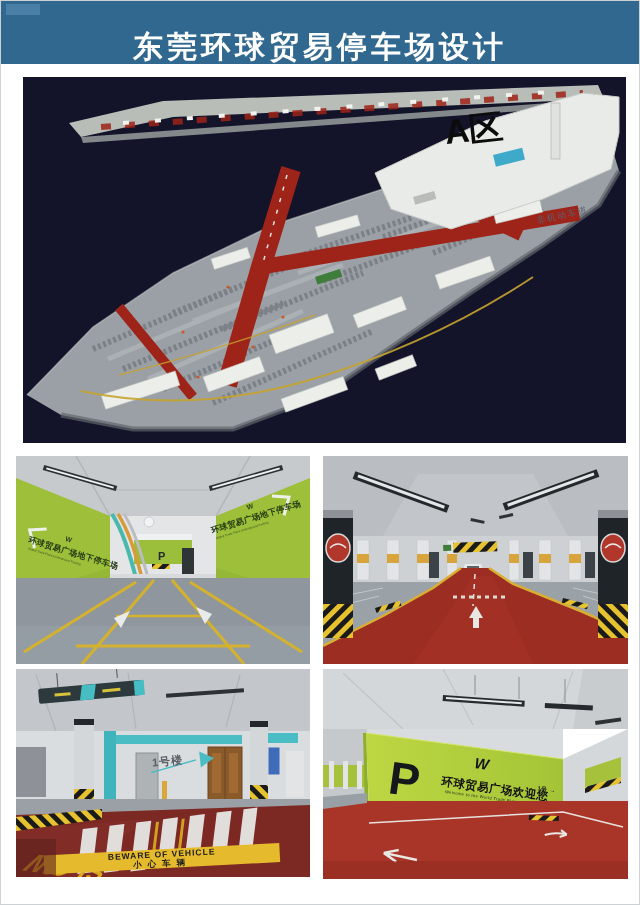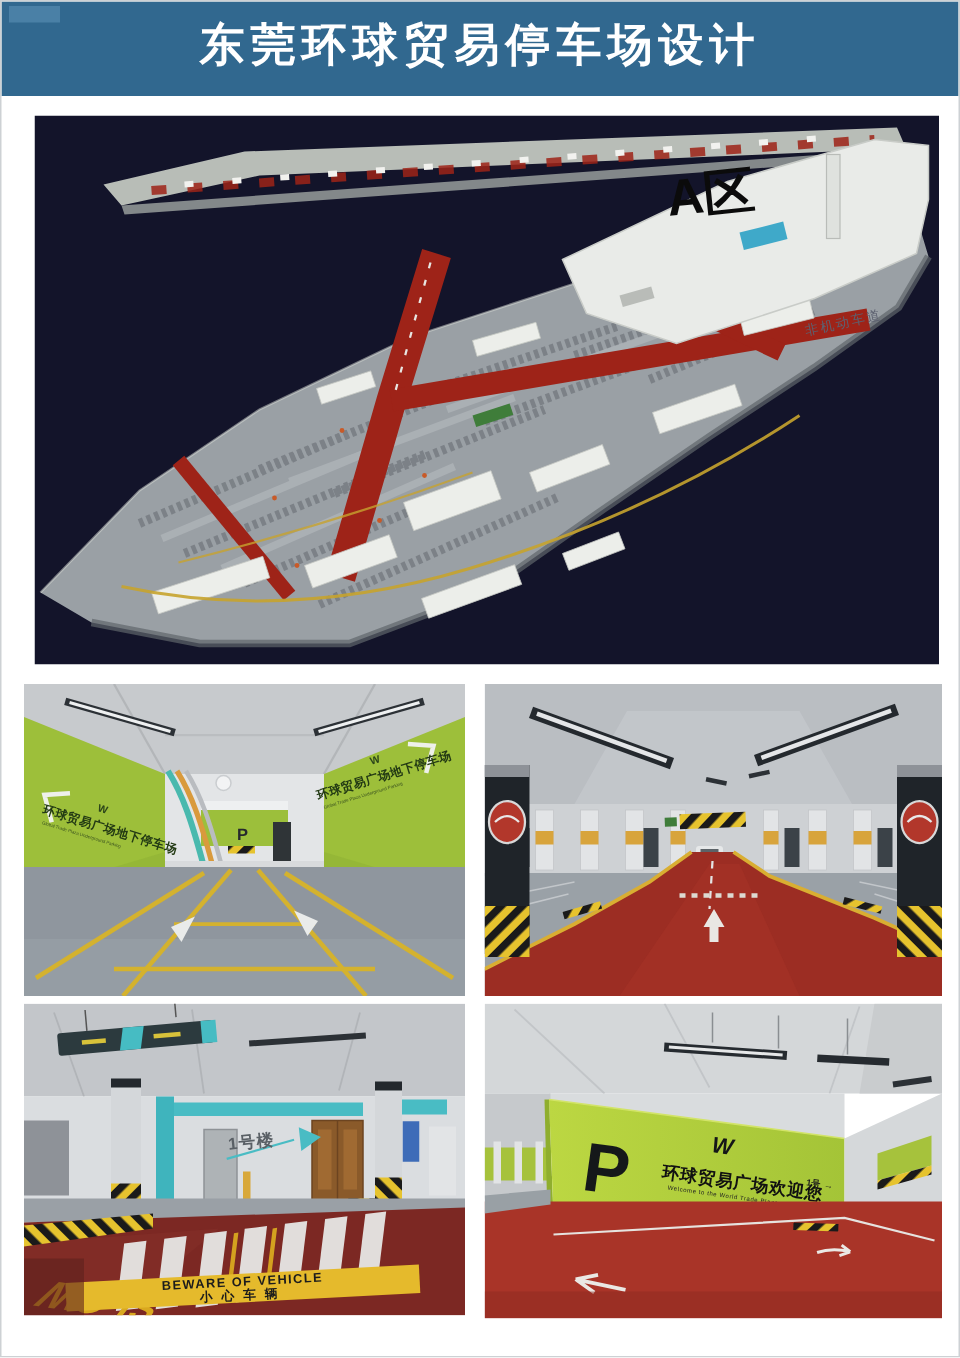--- a/index.html
+++ b/index.html
@@ -1,21 +1,21 @@
 <!DOCTYPE html>
 <html><head>
 <meta charset="utf-8">
 <style>
   html,body{margin:0;padding:0;background:#ffffff;}
   .page{position:relative;width:640px;height:905px;background:#ffffff;
         border:1px solid #cdd1d4;box-sizing:border-box;overflow:hidden;
         font-family:"Liberation Sans",sans-serif;}
   .titlebar{position:absolute;left:0;top:0;width:638px;height:63px;background:#31688f;}
   .titlebar .glint{position:absolute;left:5px;top:3px;width:34px;height:11px;background:#4a80a6;}
-  .titlebar h1{margin:0;height:63px;line-height:60px;text-align:center;color:#ffffff;
+  .titlebar h1{margin:16px;height:63px;line-height:60px;text-align:center;color:#ffffff;
                font-size:30px;font-weight:bold;letter-spacing:4px;}
   .plan{position:absolute;left:22px;top:76px;width:603px;height:366px;}
   .fig{position:absolute;overflow:hidden;}
   .fig1{left:15px;top:455px;width:294px;height:208px;}
   .fig2{left:322px;top:455px;width:305px;height:208px;}
   .fig3{left:15px;top:668px;width:294px;height:208px;}
   .fig4{left:322px;top:668px;width:305px;height:210px;}
   svg{display:block;}
   svg text{font-family:"Liberation Sans",sans-serif;}
 </style>

